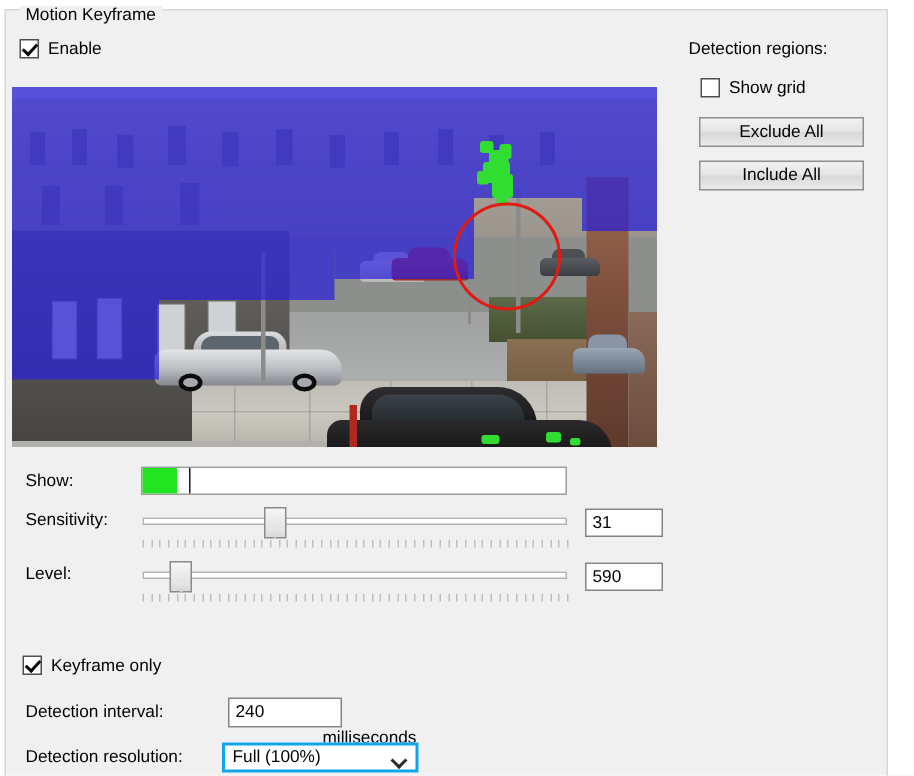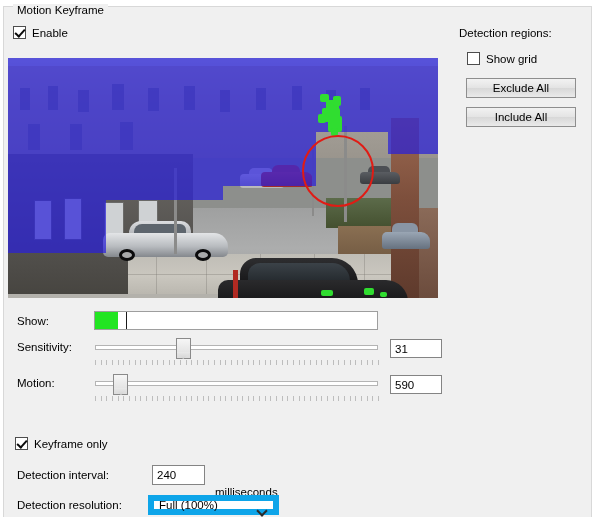--- a/index.html
+++ b/index.html
@@ -247,21 +247,21 @@
     background:linear-gradient(180deg,#f2f2f2 0%,#e4e4e4 48%,#d8d8d8 52%,#eaeaea 100%);
     border:1px solid #8e8e8e;
     box-sizing:border-box;
     display:flex;align-items:center;justify-content:center;
     font-family:"Liberation Sans", sans-serif;font-size:11.5px;color:#000;
   }
 
   
   .combo{
     position:absolute;left:148px;top:495px;width:131px;height:20px;
-    background:#ffffff;border:6px solid #0ea5e9;box-sizing:border-box;
+    background:#ffffff;border:2px solid #0ea5e9;box-sizing:border-box;
     display:flex;align-items:center;
     font-size:11.5px;color:#000;
     padding-left:5px;
   }
   .combo .chev{
     position:absolute;right:7px;top:6px;width:8px;height:5px;
   }
   .combo .chev::after{
     content:"";position:absolute;left:0;top:0;width:6px;height:6px;
     border:solid #2b2b2b;border-width:0 2px 2px 0;
@@ -451,21 +451,21 @@
         <i style="left:90%"></i>
         <i style="left:92%"></i>
         <i style="left:94%"></i>
         <i style="left:96%"></i>
         <i style="left:98%"></i>
         <i style="left:100%"></i>
       </div>
   </div>
   <div class="tbox" style="left:390px;top:339px;width:52px;height:19px;">31</div>
 
-  <div class="lbl" style="left:17px;top:377px;">Motion:</div>
+  <div class="lbl" style="left:17px;top:377px;">Level:</div>
   <div class="slider" style="left:95px;top:372px;width:283px;">
     <div class="track"></div>
     <div class="thumb" id="motion-thumb" style="left: 9%;"></div>
     <div class="ticks" id="motion-ticks">
         <i style="left:0%"></i>
         <i style="left:2%"></i>
         <i style="left:4%"></i>
         <i style="left:6%"></i>
         <i style="left:8%"></i>
         <i style="left:10%"></i>
@@ -517,21 +517,21 @@
       </div>
   </div>
   <div class="tbox" style="left:390px;top:375px;width:52px;height:19px;">590</div>
 
   <div class="cb-row" style="left:15px;top:437px;">
     <span class="cb checked"></span>
     <span class="cb-label">Keyframe only</span>
   </div>
 
   <div class="lbl" style="left:17px;top:469px;">Detection interval:</div>
-  <div class="tbox" style="left:152px;top:465px;width:53px;height:20px;">240</div>
+  <div class="tbox" style="left:152px;top:465px;width:76px;height:20px;">240</div>
   <div class="lbl" style="left:215px;top:470px;margin-top:16px;">milliseconds</div>
 
   <div class="lbl" style="left:17px;top:499px;">Detection resolution:</div>
   <div class="combo">
     <span>Full (100%)</span>
     <span class="chev"></span>
   </div>
 
 </div>
 

